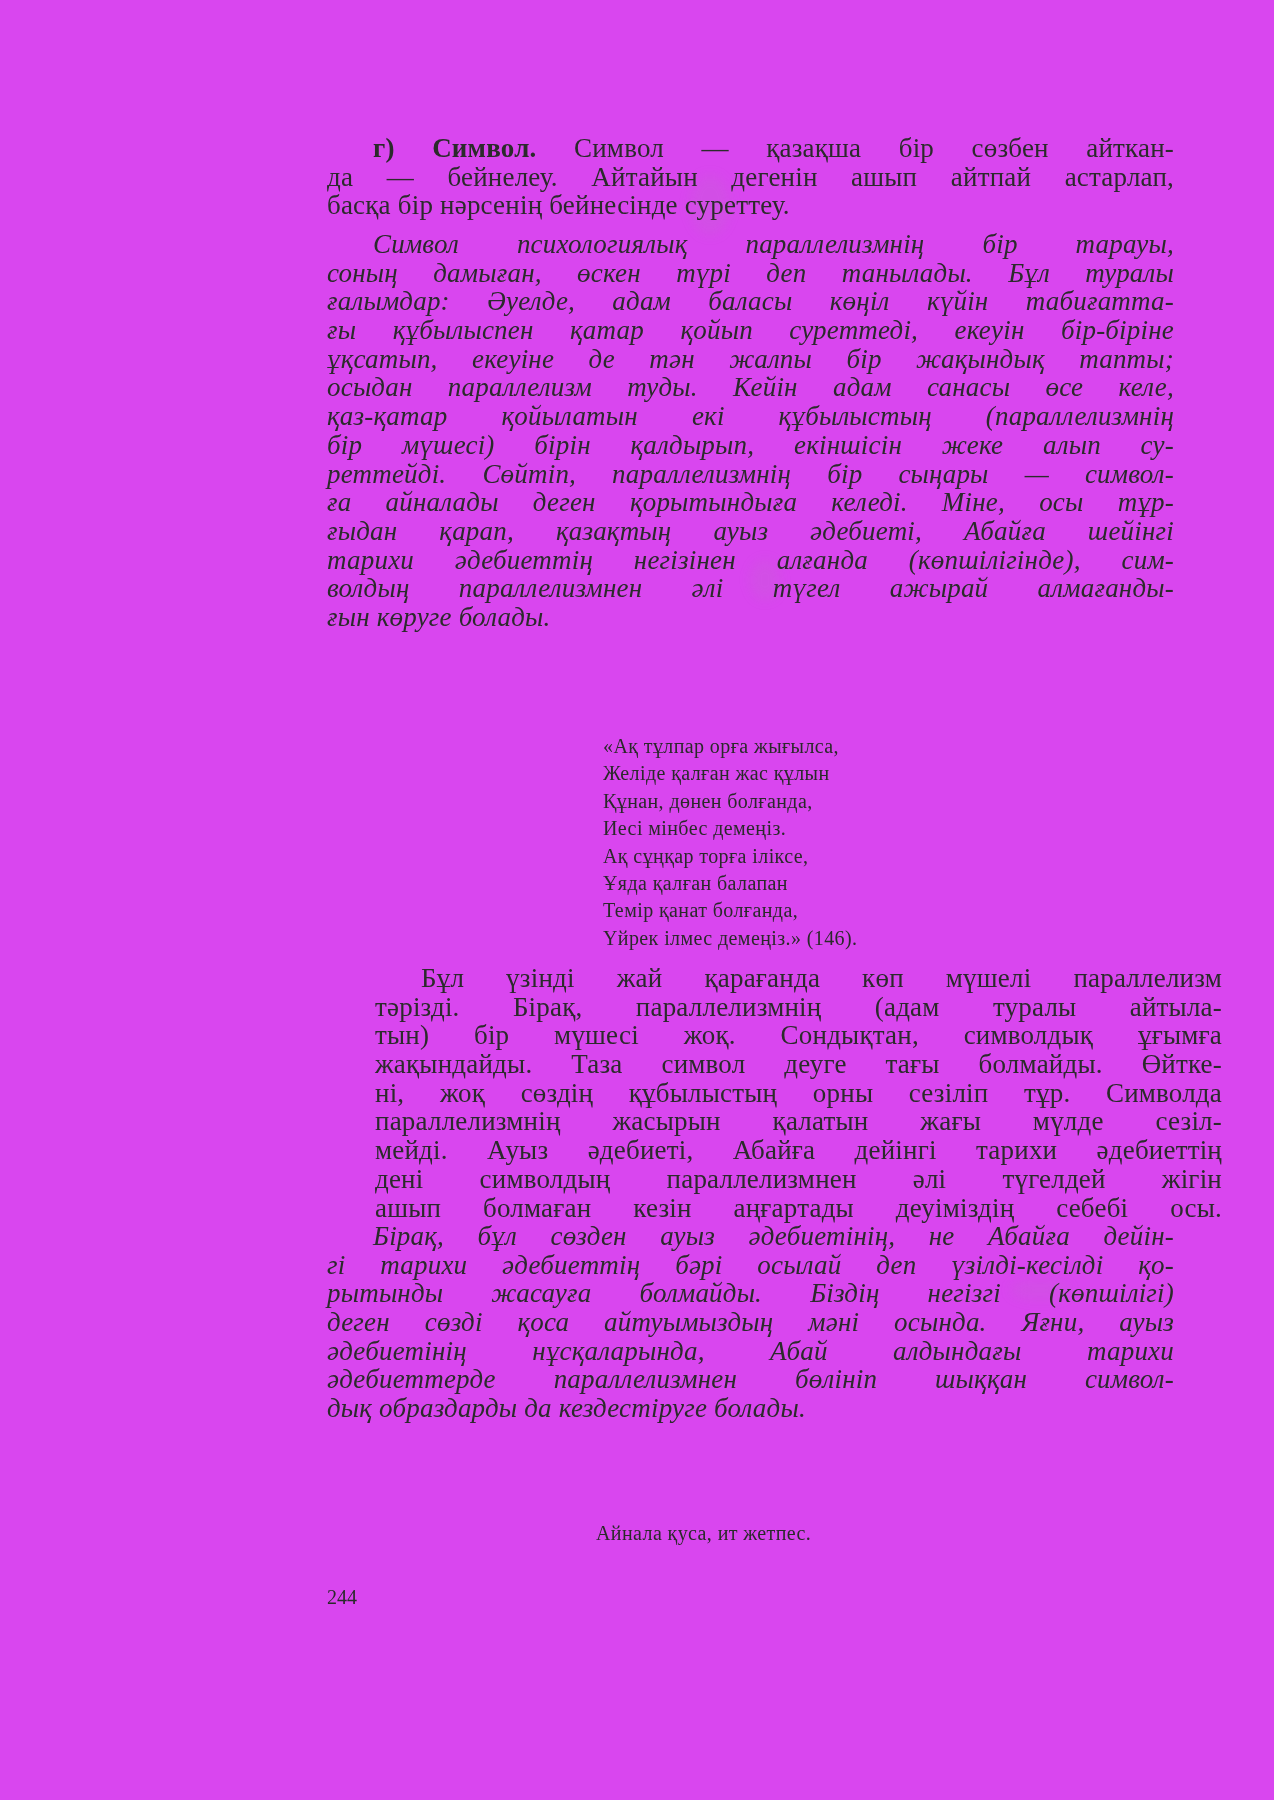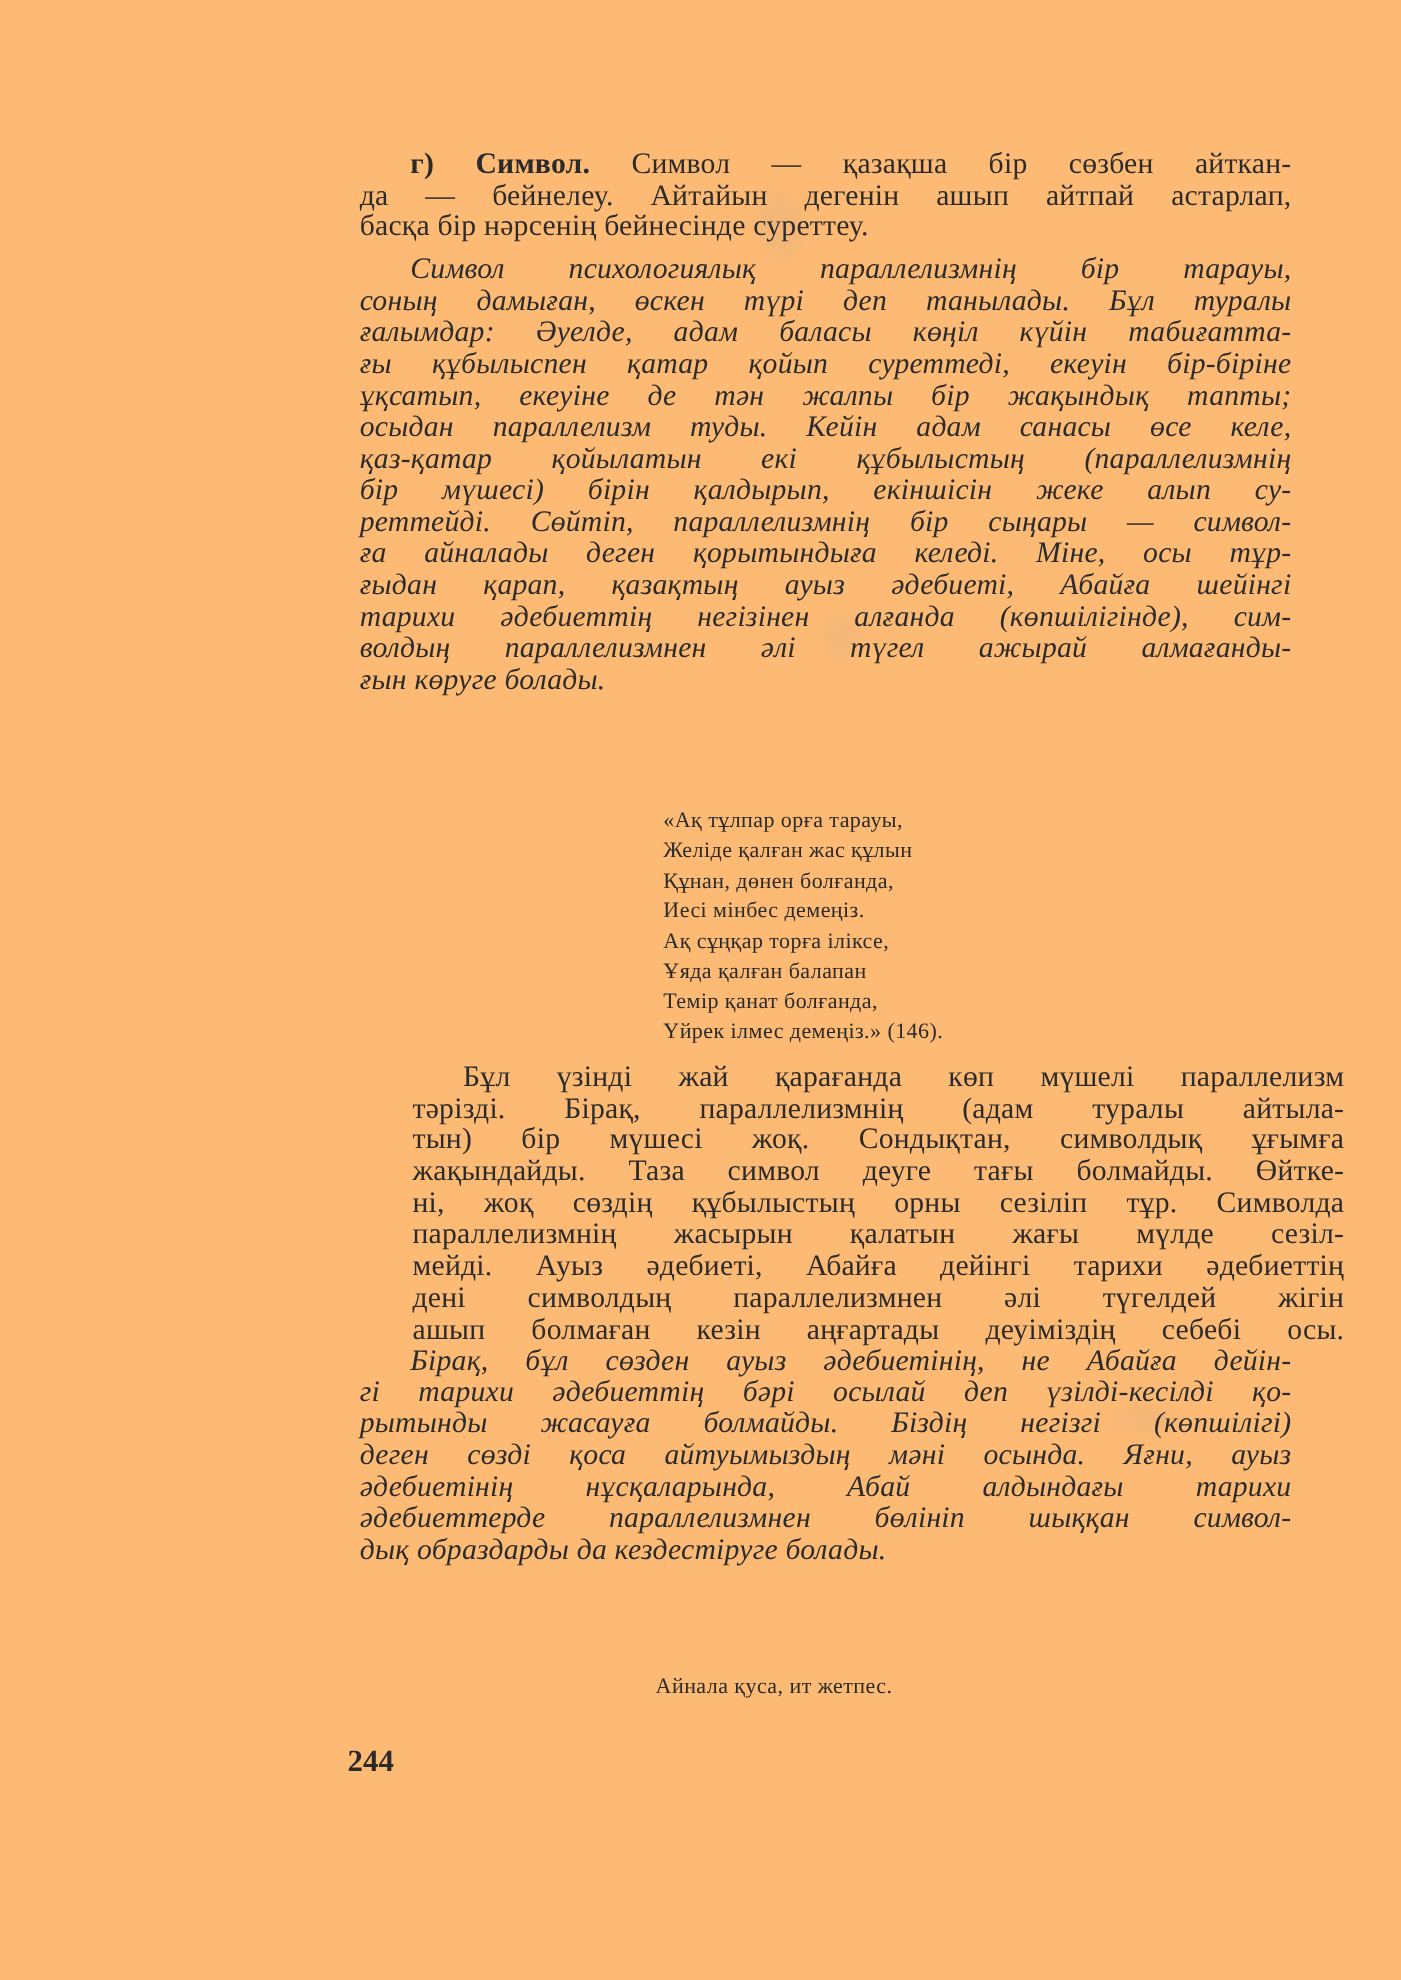--- a/index.html
+++ b/index.html
@@ -12,21 +12,21 @@
       height: 1800px;
       position: relative;
       overflow: hidden;
       font-family: "Liberation Serif", "DejaVu Serif", serif;
       color: #262626;
     }
     .page {
       position: absolute;
       left: 0; top: 0;
       width: 1274px; height: 1800px;
-      background: #fdba74;
+      background: #d946ef;
     }
     .text-block {
       position: absolute;
       left: 327px;
       width: 847px;
     }
     .line {
       height: 28.7px;
       line-height: 28.7px;
       font-size: 27px;
@@ -53,24 +53,24 @@
     .verse .vline {
       height: 27.4px;
       line-height: 27.4px;
       font-size: 20px;
       white-space: nowrap;
       letter-spacing: 0.4px;
       color: #2a2a2a;
     }
     .page-number {
       position: absolute;
-      left: 316px;
+      left: 327px;
       top: 1586px;
-      font-size: 28px;
-      font-weight: bold;
+      font-size: 20px;
+      font-weight: normal;
       color: #2a2a2a;
     }
     .smudge {
       position: absolute;
       border-radius: 50%;
       background: rgba(160,160,160,0.10);
       filter: blur(6px);
     }
   </style>
 </head>
@@ -99,21 +99,21 @@
     <div class="line">бір мүшесі) бірін қалдырып, екіншісін жеке алып су-</div>
     <div class="line">реттейді. Сөйтіп, параллелизмнің бір сыңары — символ-</div>
     <div class="line">ға айналады деген қорытындыға келеді. Міне, осы тұр-</div>
     <div class="line">ғыдан қарап, қазақтың ауыз әдебиеті, Абайға шейінгі</div>
     <div class="line">тарихи әдебиеттің негізінен алғанда (көпшілігінде), сим-</div>
     <div class="line">волдың параллелизмнен әлі түгел ажырай алмағанды-</div>
     <div class="line last">ғын көруге болады.</div>
   </div>
 
   <div class="verse" style="top:733px;">
-    <div class="vline">«Ақ тұлпар орға тарауы,</div>
+    <div class="vline">«Ақ тұлпар орға жығылса,</div>
     <div class="vline">Желіде қалған жас құлын</div>
     <div class="vline">Құнан, дөнен болғанда,</div>
     <div class="vline">Иесі мінбес демеңіз.</div>
     <div class="vline">Ақ сұңқар торға ілiксе,</div>
     <div class="vline">Ұяда қалған балапан</div>
     <div class="vline">Темір қанат болғанда,</div>
     <div class="vline">Үйрек ілмес демеңіз.» (146).</div>
   </div>
 
   <div class="text-block" style="top:964px;margin-left:48px;">

